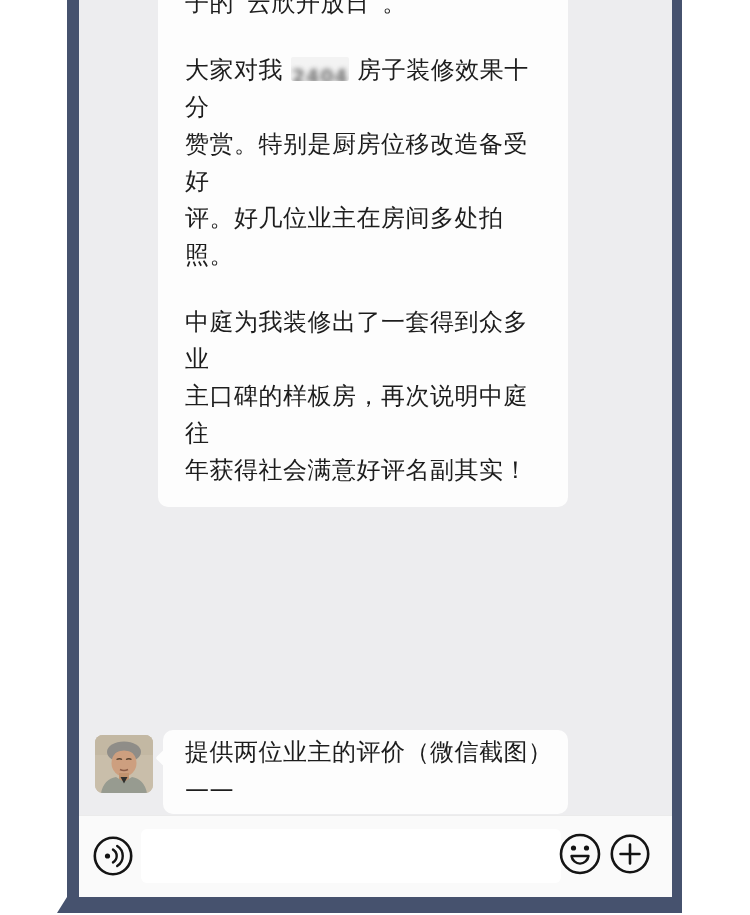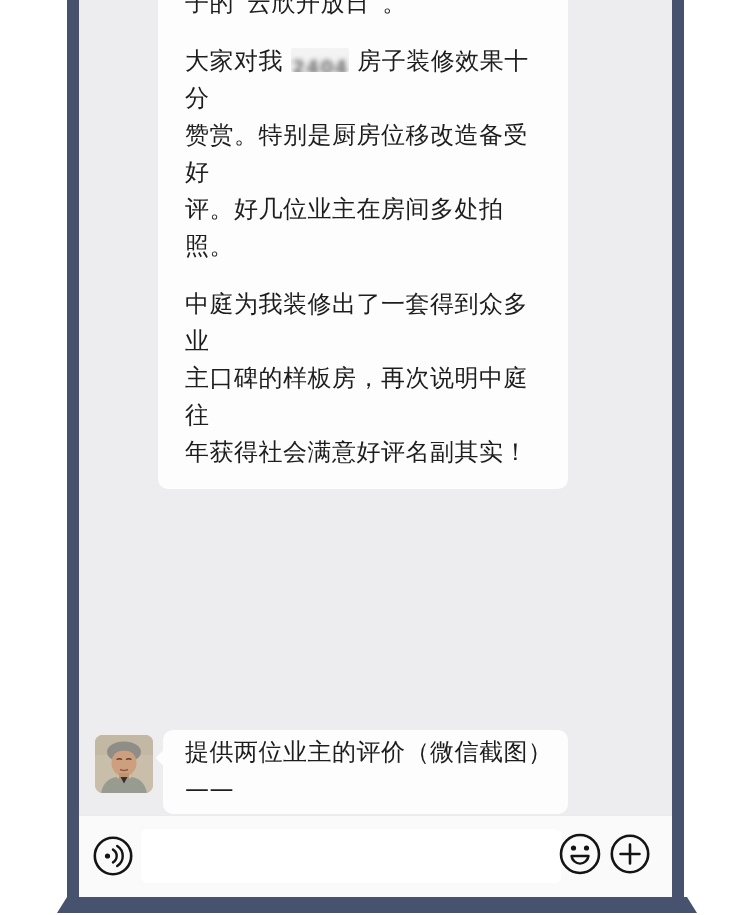--- a/index.html
+++ b/index.html
@@ -1,37 +1,37 @@
 <!DOCTYPE html>
 <html><head>
 <meta charset="utf-8">
 <style>
   html,body{margin:0;padding:0;background:#ffffff;}
   .stage{
-    position:relative;width:750px;height:915px;overflow:hidden;
+    position:relative;width:682px;height:915px;overflow:hidden;
     background:#ffffff;
     font-family:"DejaVu Sans","Liberation Sans",sans-serif;
   }
   
   .frame-left{position:absolute;left:67px;top:0;width:12px;height:897px;background:#46526e;}
   .frame-right{position:absolute;left:672px;top:0;width:12px;height:897px;background:#46526e;}
   .frame-bottom{
     position:absolute;left:57px;top:897px;width:640px;height:16px;background:#46526e;
     clip-path:polygon(10px 0,630px 0,100% 100%,0 100%);
   }
   
   .chat-area{position:absolute;left:79px;top:0;width:593px;height:897px;background:#ededef;overflow:hidden;}
 
   .bubble{position:absolute;background:#fdfdfd;border-radius:10px;color:#1d1d1d;}
   .bubble-main{left:79px;top:-15px;width:410px;box-sizing:border-box;padding:0 23px 18px 27px;}
   .bubble-small{left:84px;top:730px;width:405px;box-sizing:border-box;padding:4px 8px 6px 22px;}
   .tail{position:absolute;left:-5px;top:22px;width:12px;height:12px;background:#fdfdfd;transform:rotate(45deg);border-radius:2px;}
 
   .para{margin:0;font-size:24px;line-height:37px;letter-spacing:0.5px;white-space:pre-line;}
-  .para + .para{margin-top:21px;}
+  .para + .para{margin-top:30px;}
   .censored{
     display:inline-block;vertical-align:-3px;width:58px;height:24px;overflow:hidden;
     background:#f3f3f3;border-radius:2px;text-align:center;
   }
   .censored .blurtext{
     display:inline-block;font-size:19px;line-height:24px;color:#6f6f6f;
     filter:blur(2.6px);letter-spacing:1px;font-weight:bold;white-space:nowrap;
   }
 
   .avatar{

